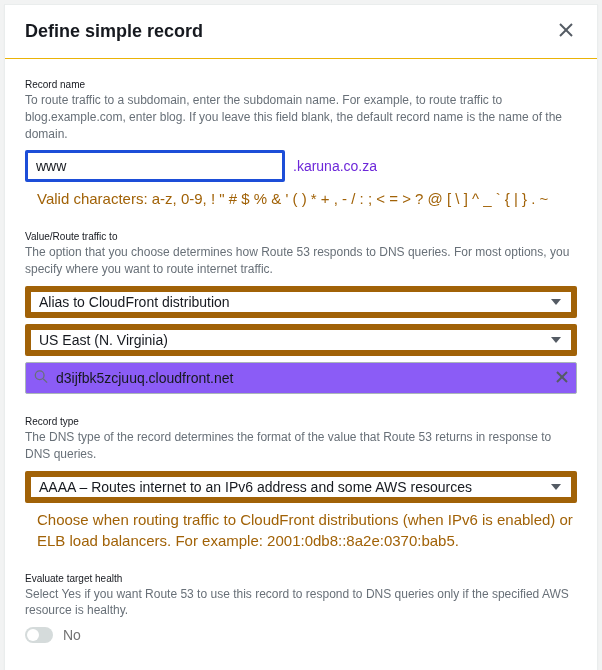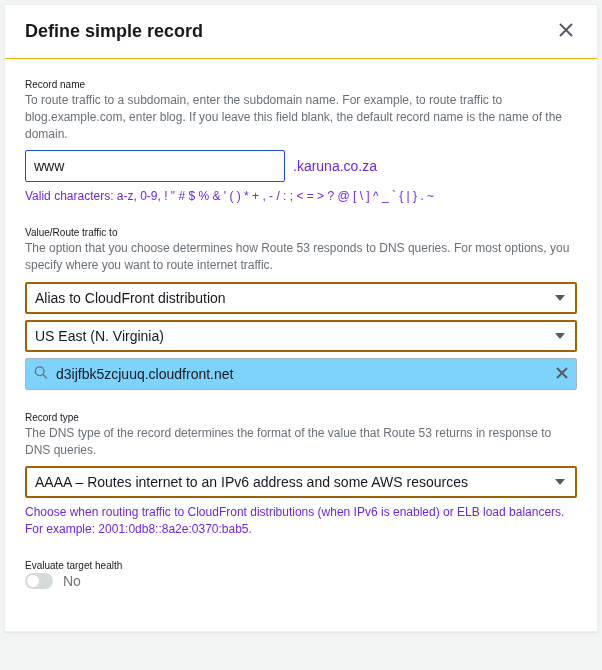--- a/index.html
+++ b/index.html
@@ -45,46 +45,47 @@
   color: #16191f;
   margin-bottom: 2px;
 }
 .field-desc {
   font-size: 12px;
   color: #687078;
   line-height: 1.4;
   margin-bottom: 8px;
 }
 .field-hint {
-  font-size: 12px;
-  color: #6d28d9;
+  font-size: 15px;
+  color: #a16207;
   line-height: 1.4;
   margin-top: 6px;
+  margin-left: 12px;
 }
 .record-name-row {
   display: flex;
   align-items: center;
   gap: 8px;
 }
 .text-input {
-  border: 1px solid #1d4ed8;
+  border: 3px solid #1d4ed8;
   border-radius: 2px;
   padding: 6px 8px;
   font-size: 14px;
   color: #16191f;
   width: 260px;
   height: 32px;
 }
 .domain-suffix {
   font-size: 14px;
   color: #6d28d9;
 }
 .select-box {
   position: relative;
-  border: 2px solid #a16207;
+  border: 6px solid #a16207;
   border-radius: 2px;
   background: #fff;
   height: 32px;
   display: flex;
   align-items: center;
   padding: 0 32px 0 8px;
   font-size: 14px;
   color: #16191f;
   cursor: pointer;
   margin-bottom: 6px;
@@ -94,21 +95,21 @@
   position: absolute;
   right: 10px;
   top: 50%;
   transform: translateY(-50%);
 }
 .caret svg { width: 10px; height: 10px; fill: #545b64; }
 .search-box {
   position: relative;
   border: 1px solid #aab7b8;
   border-radius: 2px;
-  background: #7dd3fc;
+  background: #8b5cf6;
   height: 32px;
   display: flex;
   align-items: center;
   padding: 0 32px 0 30px;
   font-size: 14px;
   color: #16191f;
 }
 .search-icon {
   position: absolute;
   left: 8px;
@@ -235,20 +236,21 @@
           <svg viewBox="0 0 10 10">
               <polygon points="0,2 10,2 5,8"></polygon>
             </svg>
         </span>
       </div>
       <div class="field-hint">Choose when routing traffic to CloudFront distributions (when IPv6 is enabled) or ELB load balancers. For example: 2001:0db8::8a2e:0370:bab5.</div>
     </div>
 
     <div class="field">
       <div class="field-label">Evaluate target health</div>
+      <div class="field-desc">Select Yes if you want Route 53 to use this record to respond to DNS queries only if the specified AWS resource is healthy.</div>
       <div class="toggle-row">
         <div class="toggle"></div>
         <span class="toggle-label">No</span>
       </div>
     </div>
 
   </div>
 
   <div class="modal-footer">
     

